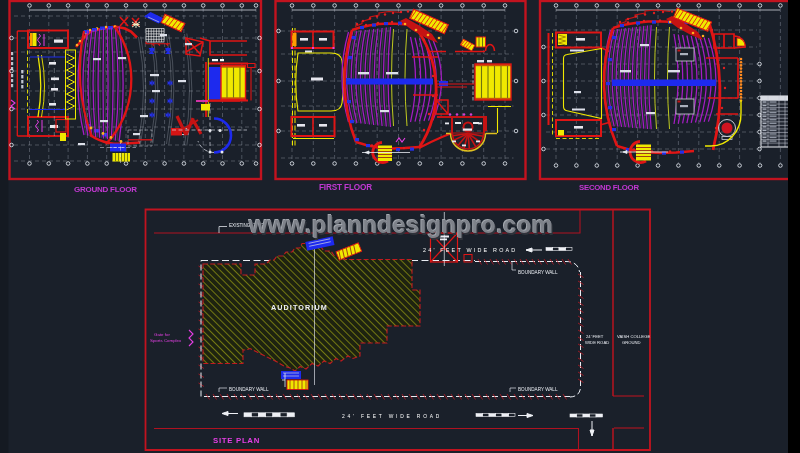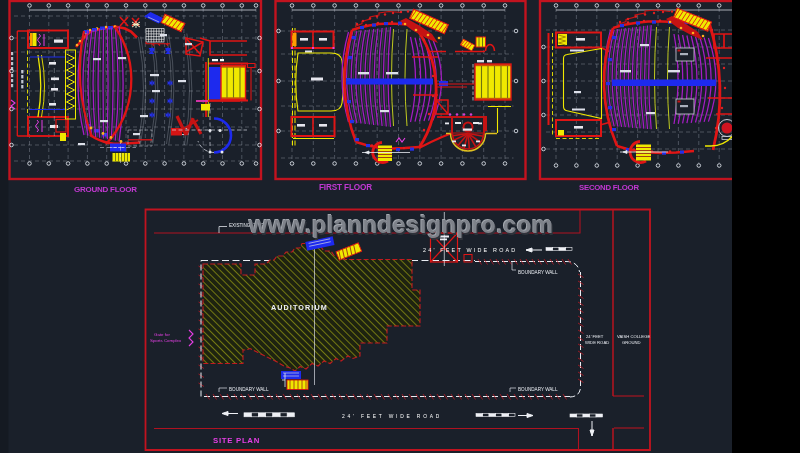--- a/index.html
+++ b/index.html
@@ -1,13 +1,13 @@
 <!DOCTYPE html>
 <html><head><meta charset="utf-8">
-<style>html,body{margin:0;padding:0;background:#000;}#c{position:relative;width:732px;height:453px;background:#1a202a;overflow:hidden;}svg{filter:blur(0.28px);}</style></head>
+<style>html,body{margin:0;padding:0;background:#000;}#c{position:relative;width:788px;height:453px;background:#1a202a;overflow:hidden;}svg{filter:blur(0.28px);}</style></head>
 <body>
 <div id="c">
 <svg width="800" height="453" viewBox="0 0 800 453">
 <defs>
         <pattern id="hatch" width="5" height="5" patternUnits="userSpaceOnUse" patternTransform="rotate(45)">
           <rect width="5" height="5" fill="#1e2310"></rect>
           <line x1="0" y1="0" x2="5" y2="0" stroke="#b2b813" stroke-width="1.15"></line>
         </pattern>
       </defs>
 <rect width="800" height="453" fill="#1a202a"></rect>

